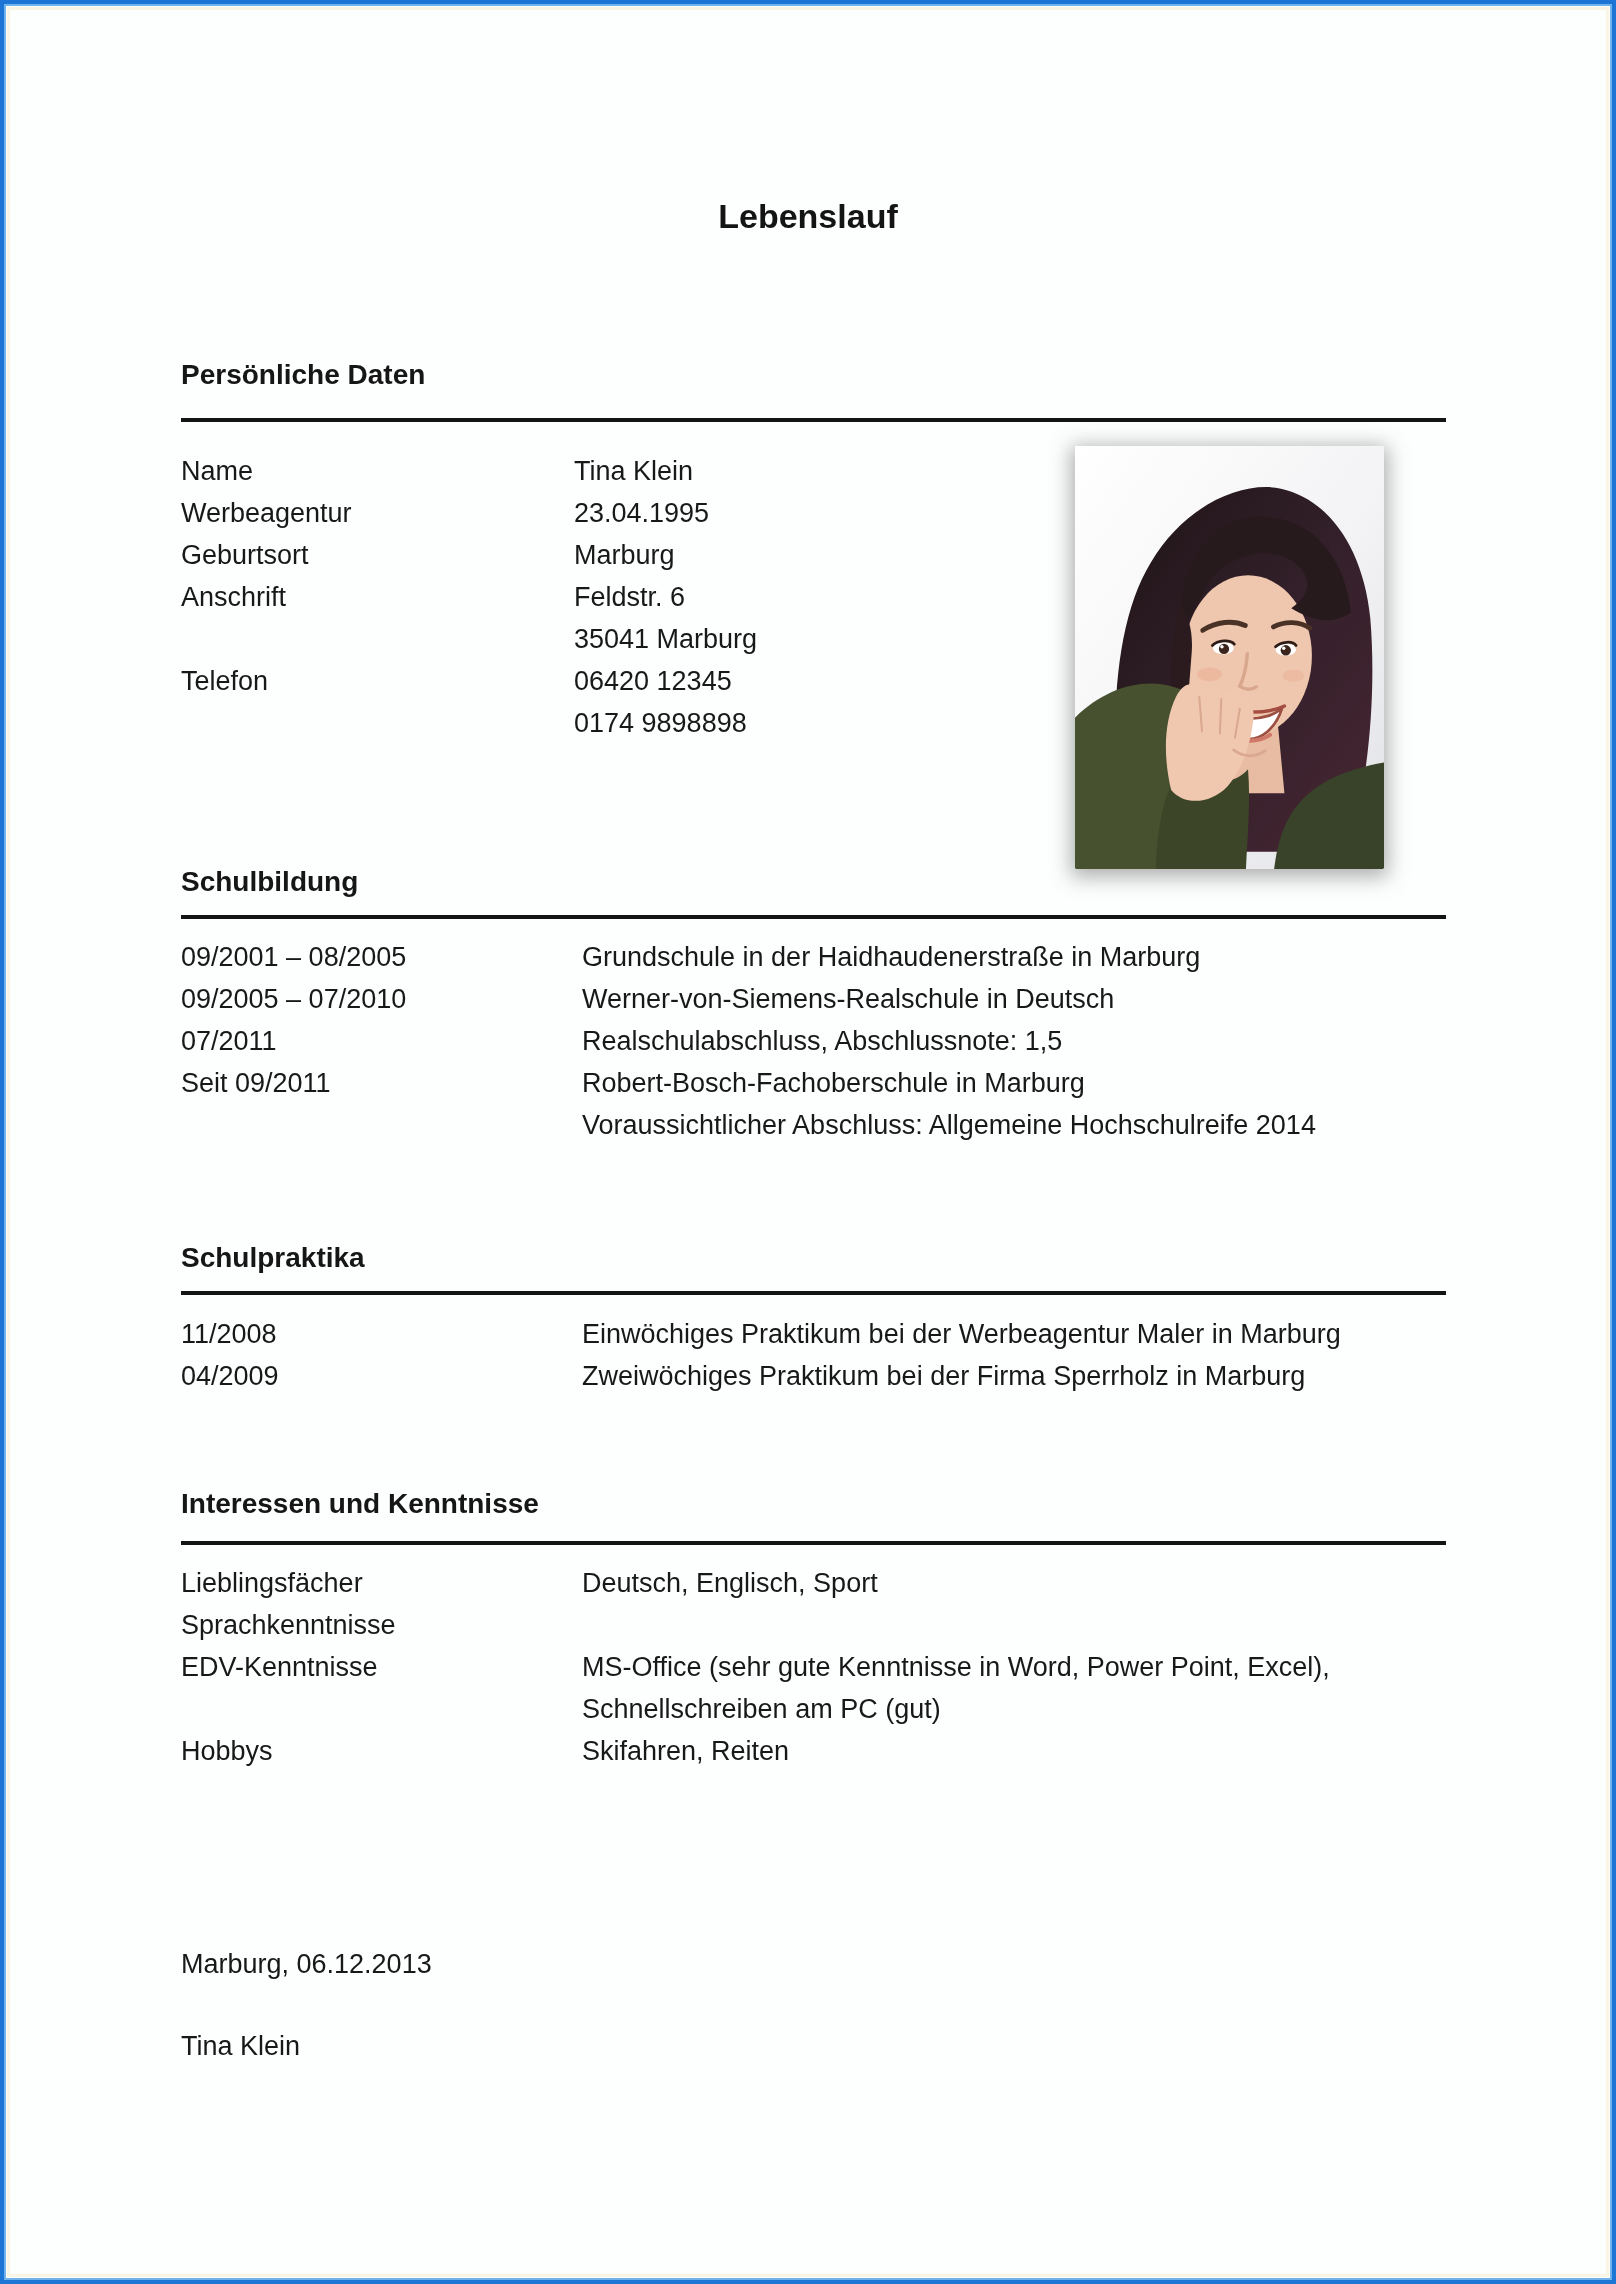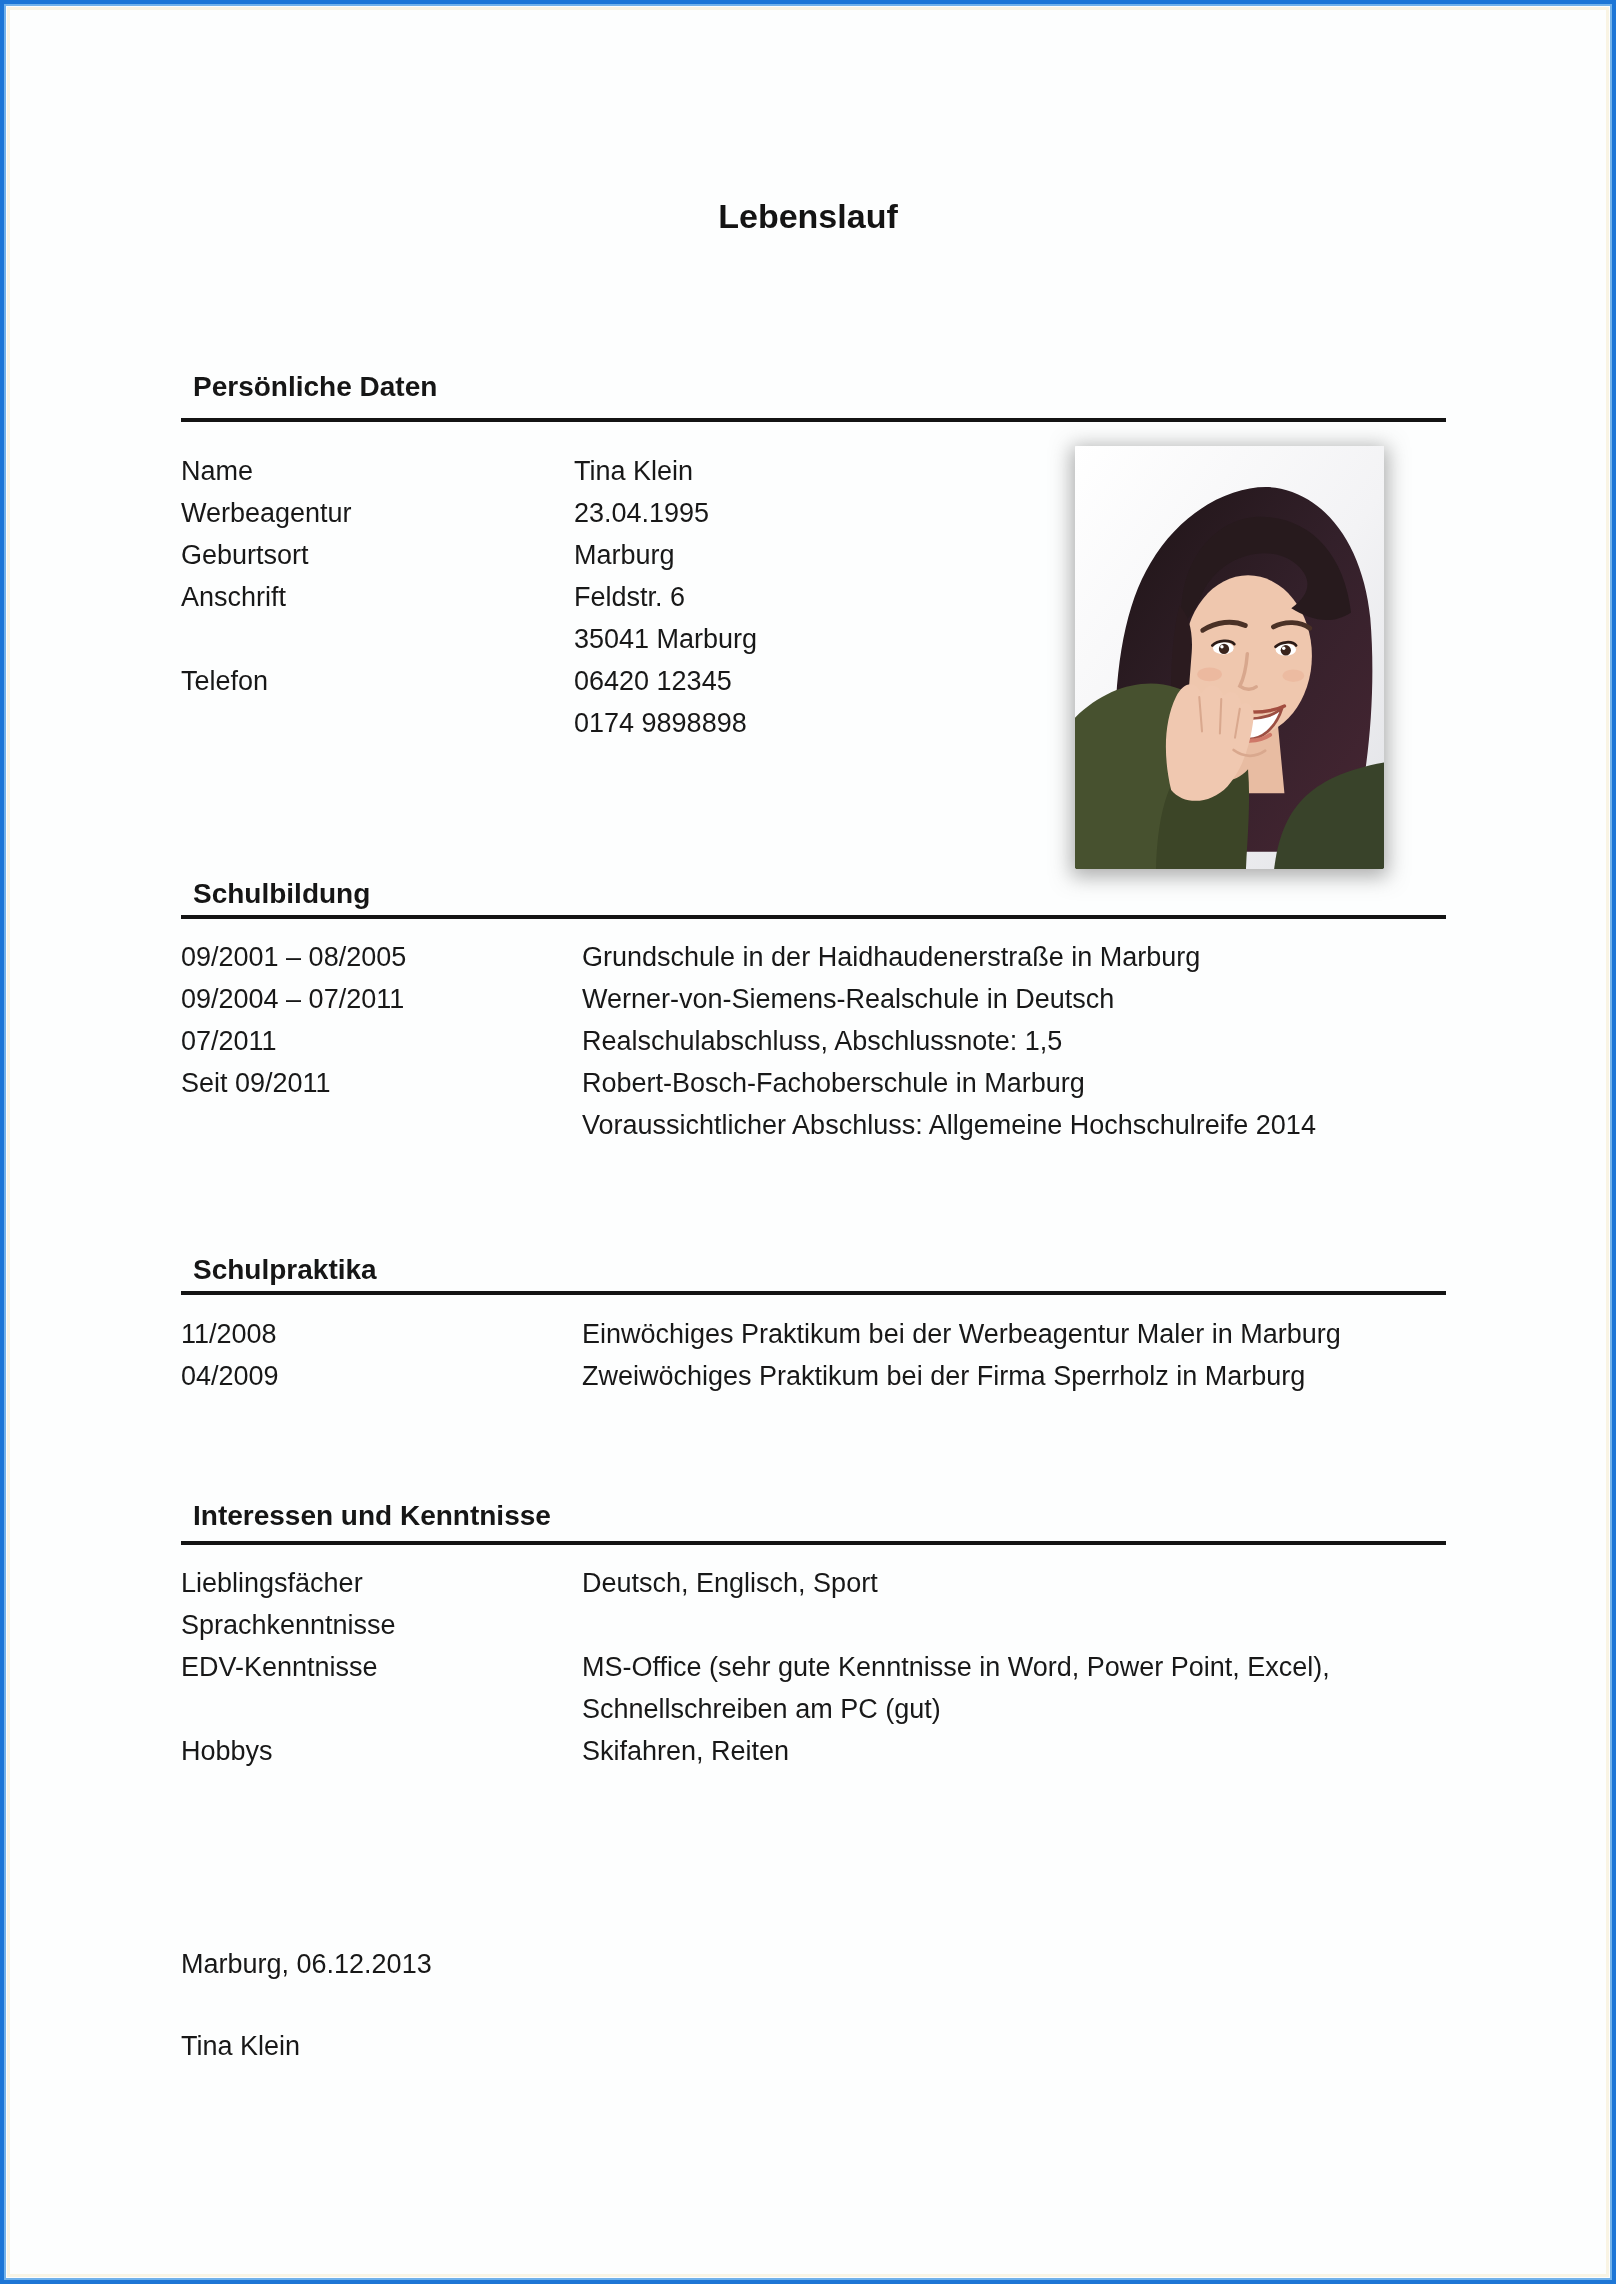--- a/index.html
+++ b/index.html
@@ -44,21 +44,21 @@
     text-align: center;
     font-size: 34px;
     line-height: 38px;
     font-weight: bold;
     color: #141414;
   }
 
   .sec-heading {
     position: absolute;
     left: 177px;
-    margin: 12px;
+    margin: 0;
     font-size: 28px;
     line-height: 34px;
     font-weight: bold;
     color: #161616;
     white-space: nowrap;
   }
   .rule {
     position: absolute;
     left: 177px;
     width: 1265px;
@@ -201,21 +201,21 @@
     </div>
 
     <h2 class="sec-heading" style="top:861px">Schulbildung</h2>
     <div class="rule" style="top:911px"></div>
     <div class="rows gap62" style="top:932px">
       <div class="row">
         <span class="lbl">09/2001 – 08/2005</span>
         <span class="val">Grundschule in der Haidhaudenerstraße in Marburg</span>
       </div>
       <div class="row">
-        <span class="lbl">09/2004 – 07/2011</span>
+        <span class="lbl">09/2005 – 07/2010</span>
         <span class="val">Werner-von-Siemens-Realschule in Deutsch</span>
       </div>
       <div class="row">
         <span class="lbl">07/2011</span>
         <span class="val">Realschulabschluss, Abschlussnote: 1,5</span>
       </div>
       <div class="row">
         <span class="lbl">Seit 09/2011</span>
         <span class="val">Robert-Bosch-Fachoberschule in Marburg</span>
       </div>

